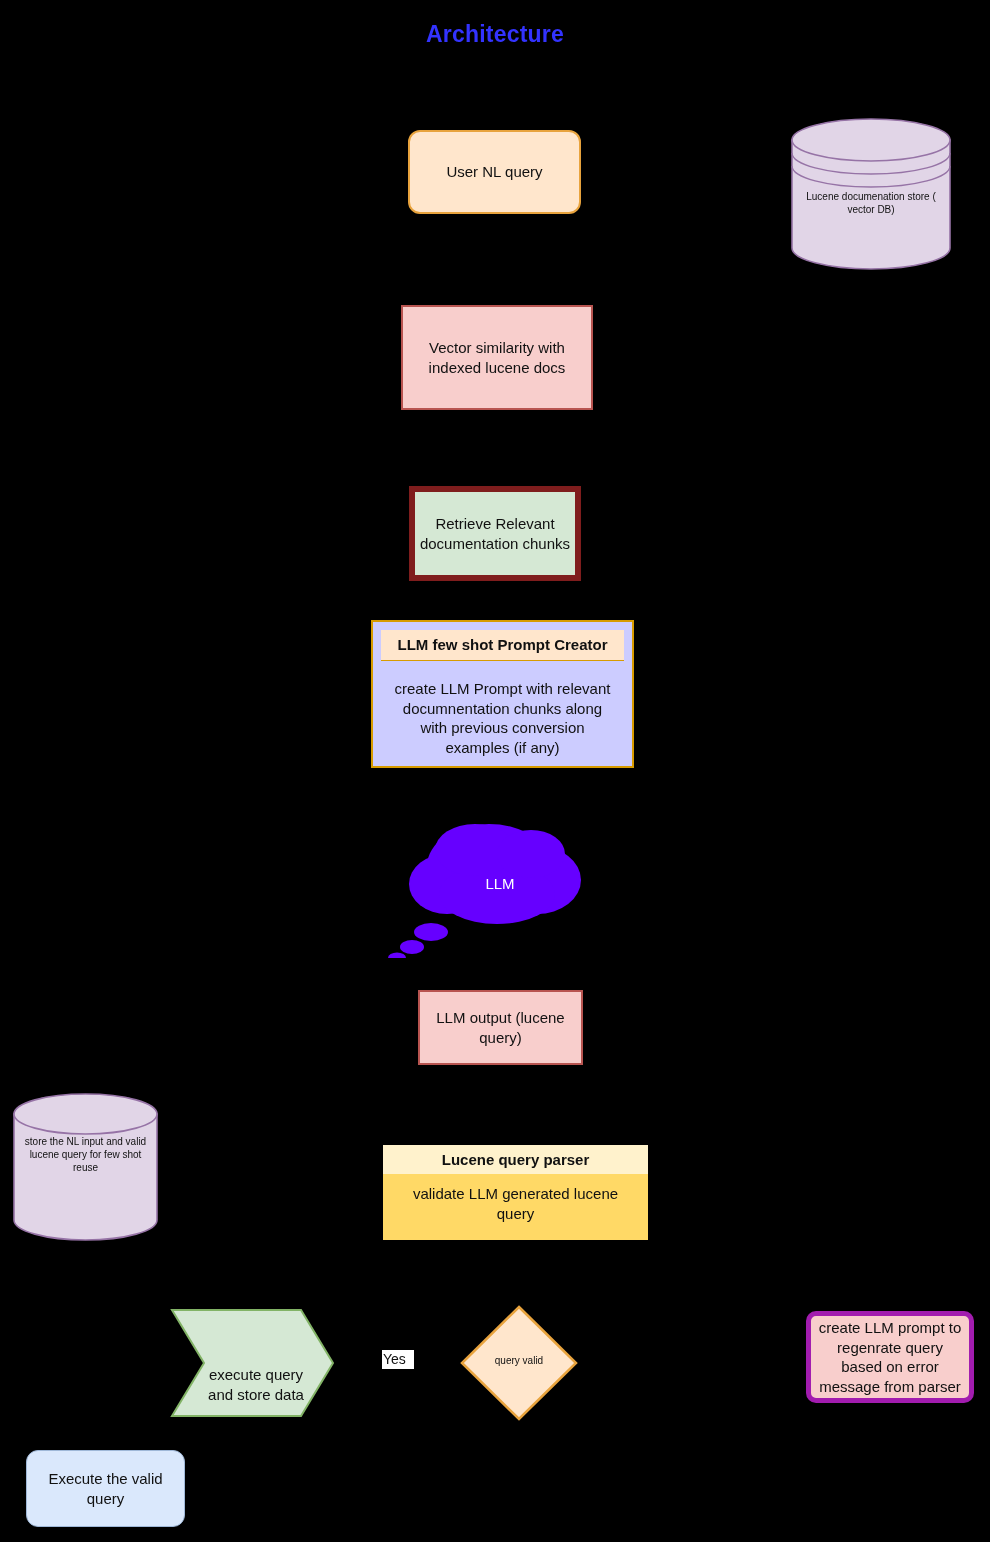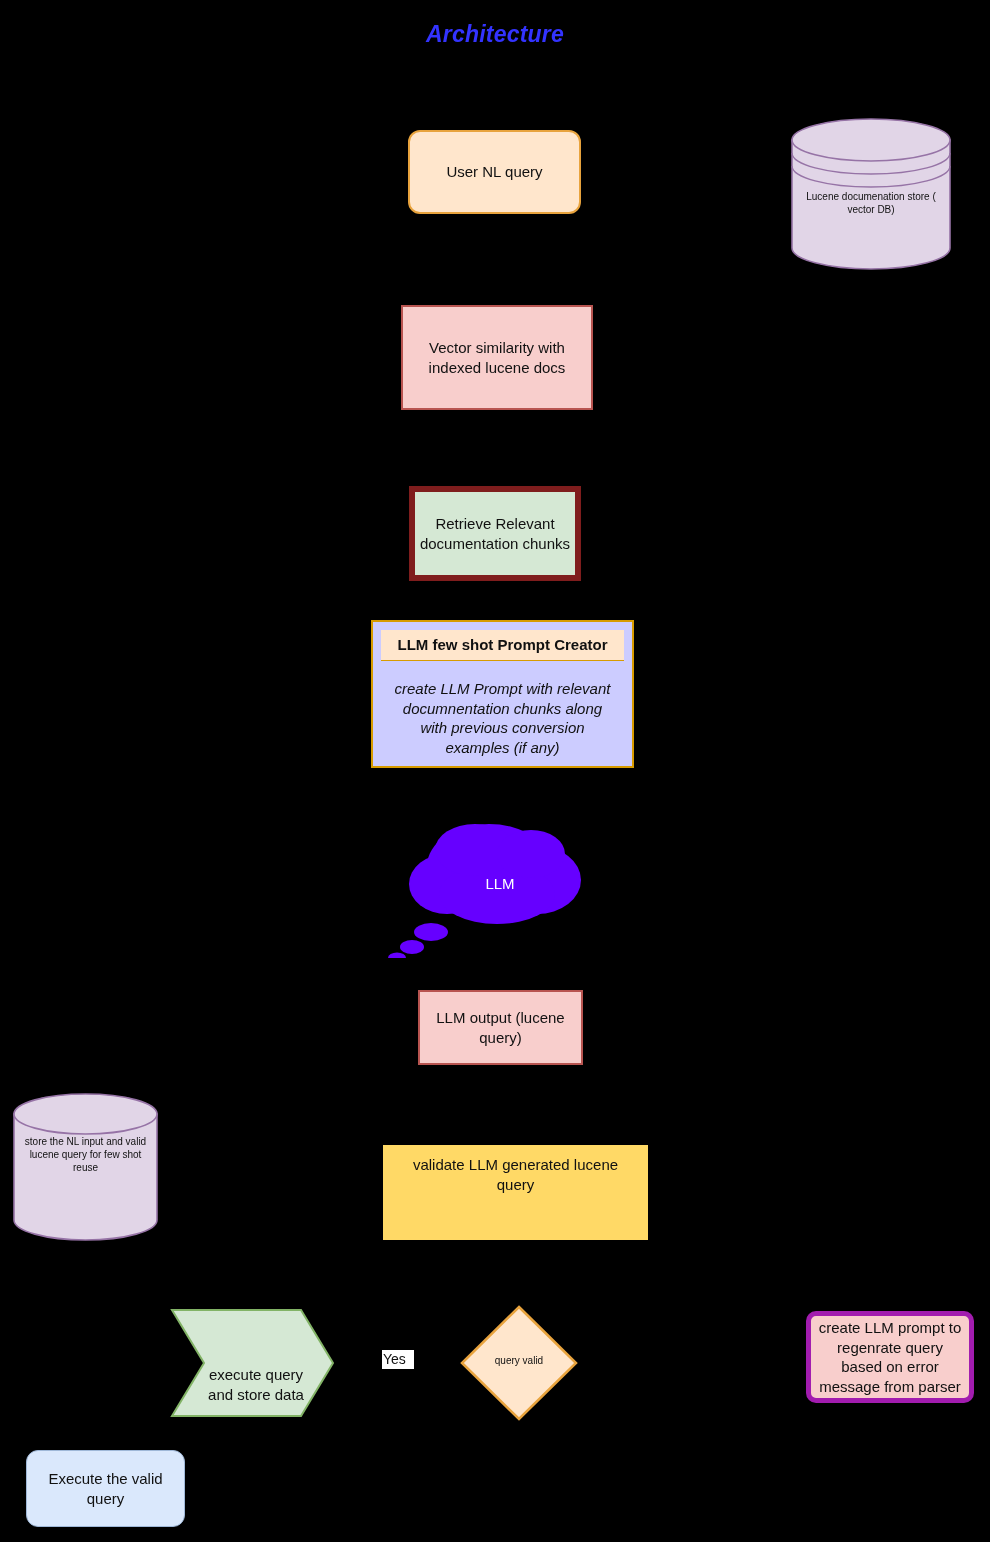--- a/index.html
+++ b/index.html
@@ -35,21 +35,20 @@
   
   #diagram-title {
     left: 330px;
     top: 18px;
     width: 330px;
     height: 34px;
     font-size: 23px;
     font-weight: bold;
     color: #3333ff;
     letter-spacing: 0.2px;
-    font-style: italic;
   }
   
   #node-user-query {
     left: 408px;
     top: 130px;
     width: 173px;
     height: 84px;
     background: #ffe6cc;
     border: 2px solid #e8a33d;
     border-radius: 12px;
@@ -99,21 +98,20 @@
   #node-prompt-creator .body {
     height: 114px;
     display: flex;
     align-items: center;
     justify-content: center;
     text-align: center;
     font-size: 15px;
     padding: 0 10px;
     box-sizing: border-box;
     color: #111111;
-    font-style: italic;
   }
   
   #node-llm-cloud {
     left: 385px;
     top: 818px;
     width: 230px;
     height: 140px;
     display: block;
   }
   #node-llm-cloud svg { display: block; }
@@ -332,20 +330,21 @@
 
   <div class="cyl" id="node-nl-store">
     <svg width="145" height="148" viewBox="0 0 145 148">
       <path d="M1,21 L1,127 A71.5,20 0 0 0 144,127 L144,21 Z" fill="#e1d5e7" stroke="#9673a6" stroke-width="1.6"></path>
       <ellipse cx="72.5" cy="21" rx="71.5" ry="20" fill="#e1d5e7" stroke="#9673a6" stroke-width="1.6"></ellipse>
     </svg>
     <div class="cyl-label">store the NL input and valid lucene query for few shot reuse</div>
   </div>
 
   <div class="node" id="node-query-parser">
+    <div class="hdr">Lucene query parser</div>
     <div class="body">validate LLM generated lucene query</div>
   </div>
 
   <div class="node" id="node-execute-store">
     <svg width="165" height="110" viewBox="0 0 165 110">
       <path d="M2,2 L131,2 L163,55 L131,108 L2,108 L34,55 Z" fill="#d5e8d4" stroke="#82b366" stroke-width="2"></path>
     </svg>
     <div class="chev-label">execute query and store data</div>
   </div>
 

